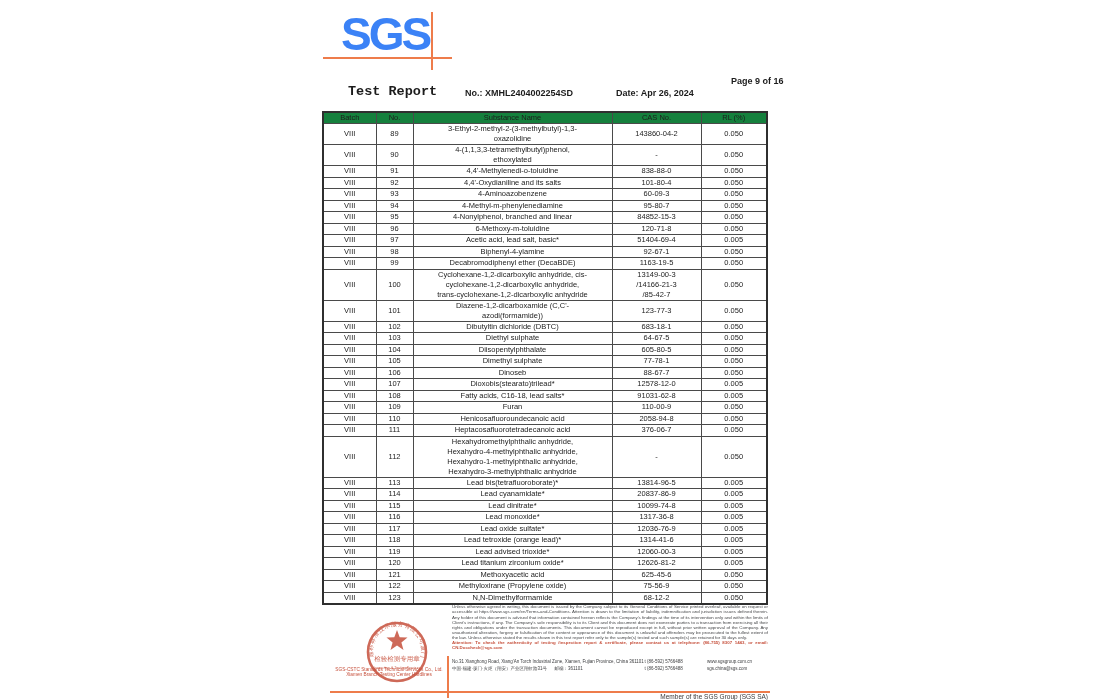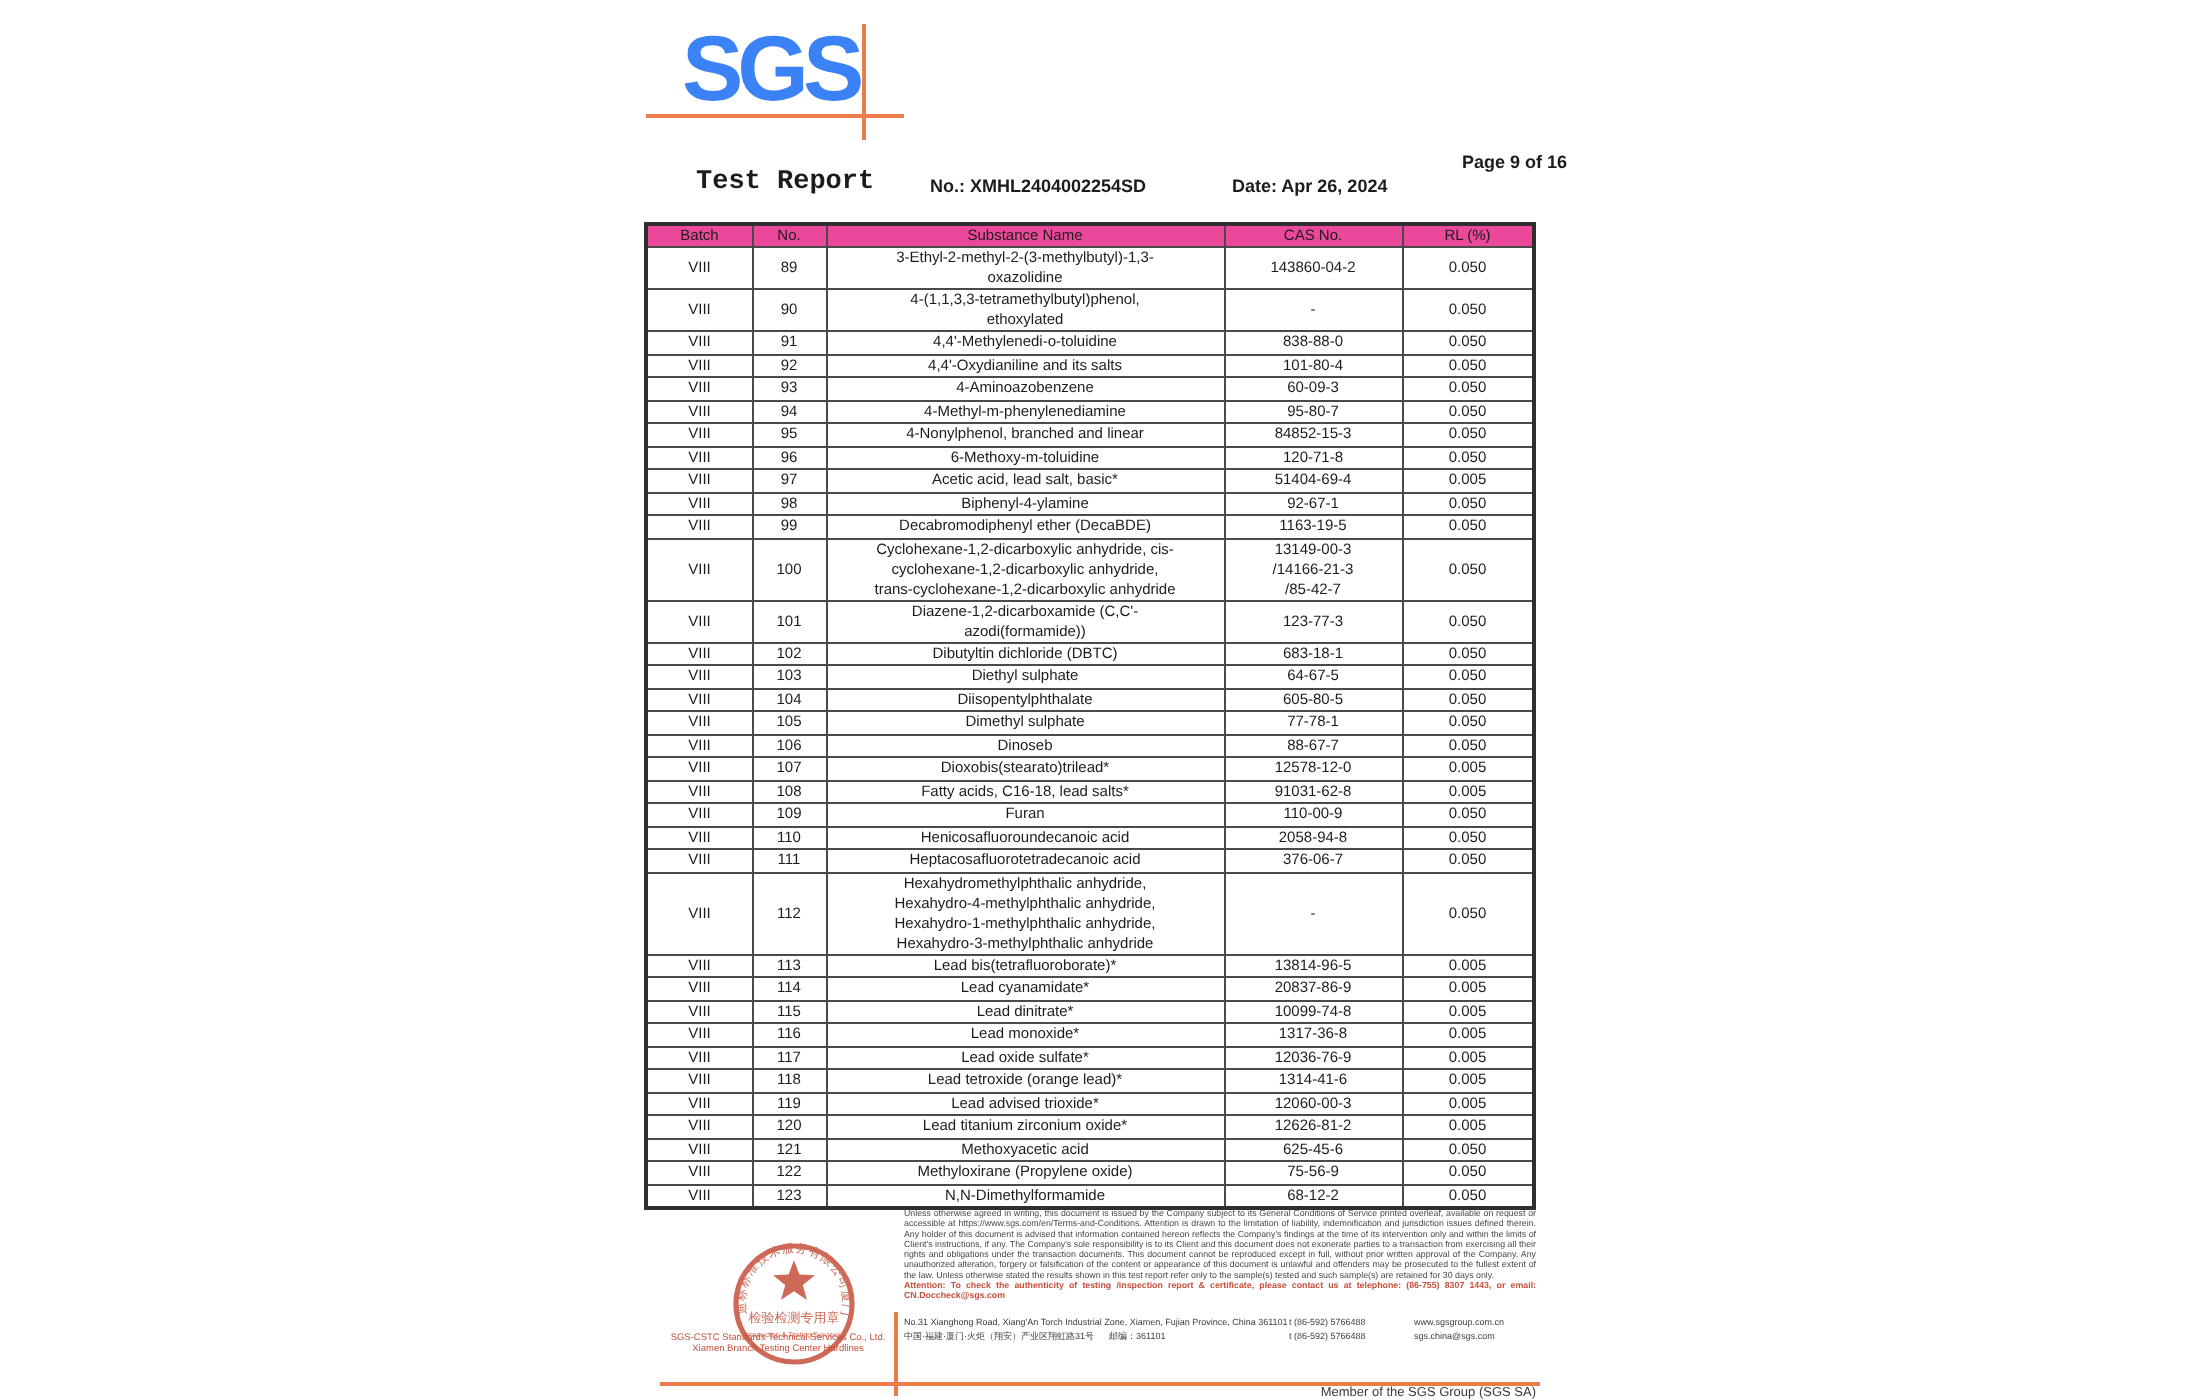--- a/index.html
+++ b/index.html
@@ -21,21 +21,21 @@
   .report-page { left:731px; top:76px; }
 
   
   table.report { position:absolute; left:322px; top:111px; width:444px;
                  border-collapse:collapse; table-layout:fixed;
                  font-size:7.5px; }
   table.report th, table.report td { border:1px solid #4a4a4a; text-align:center;
                  vertical-align:middle; padding:0 2px; line-height:10px; height:11.5px;
                  overflow:hidden; }
   table.report { border:2px solid #2f2f2f; }
-  table.report th { background:#ec4899; font-weight:normal; height:11px; }
+  table.report th { background:#15803d; font-weight:normal; height:11px; }
   table.report td.sub, table.report td.cas { white-space:pre-line; }
   col.c-batch { width:53px; } col.c-no { width:37px; } col.c-sub { width:199px; }
   col.c-cas { width:89px; } col.c-rl { width:66px; }
 
   
   .stamp-svg { left:355px; top:617px; width:84px; height:84px; }
   .company-red { left:328px; top:666px; width:122px; }
   .company-red .inner { width:244px; transform:scale(0.5); transform-origin:0 0;
         font-size:9.5px; line-height:11px; color:#c6503c; text-align:center; }
   .footer-right { left:452px; top:604px; width:316px; }

